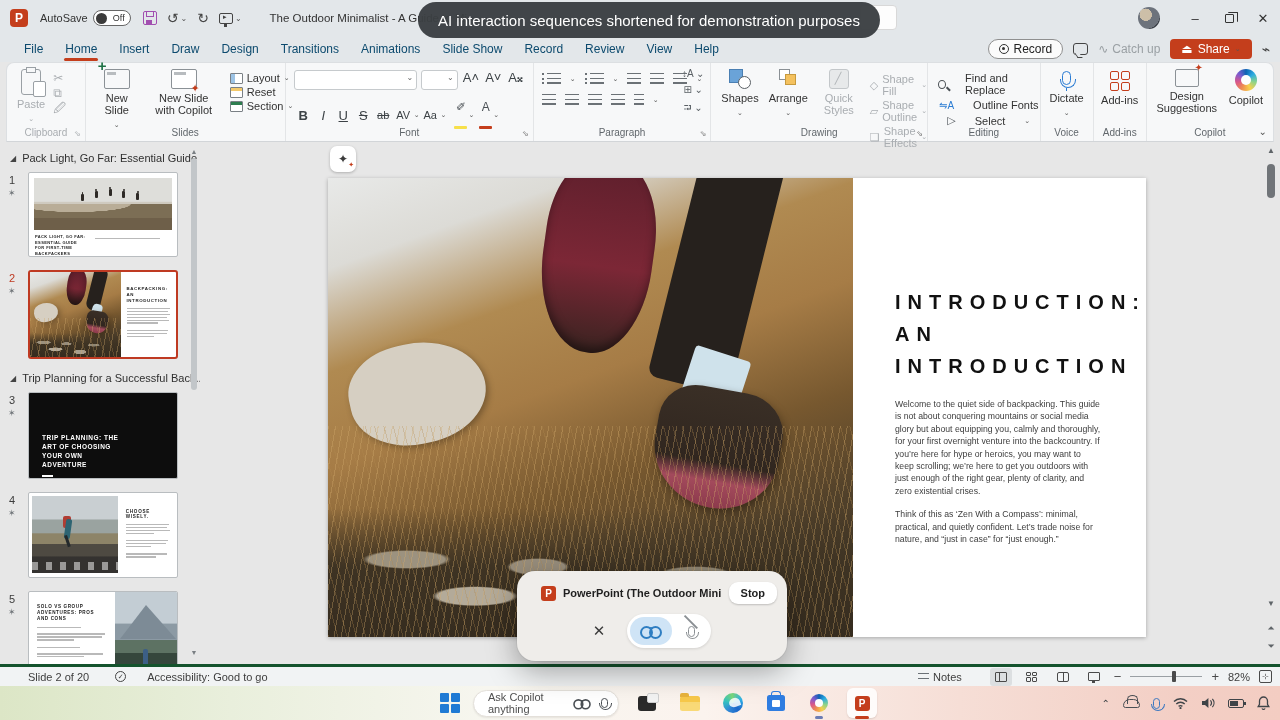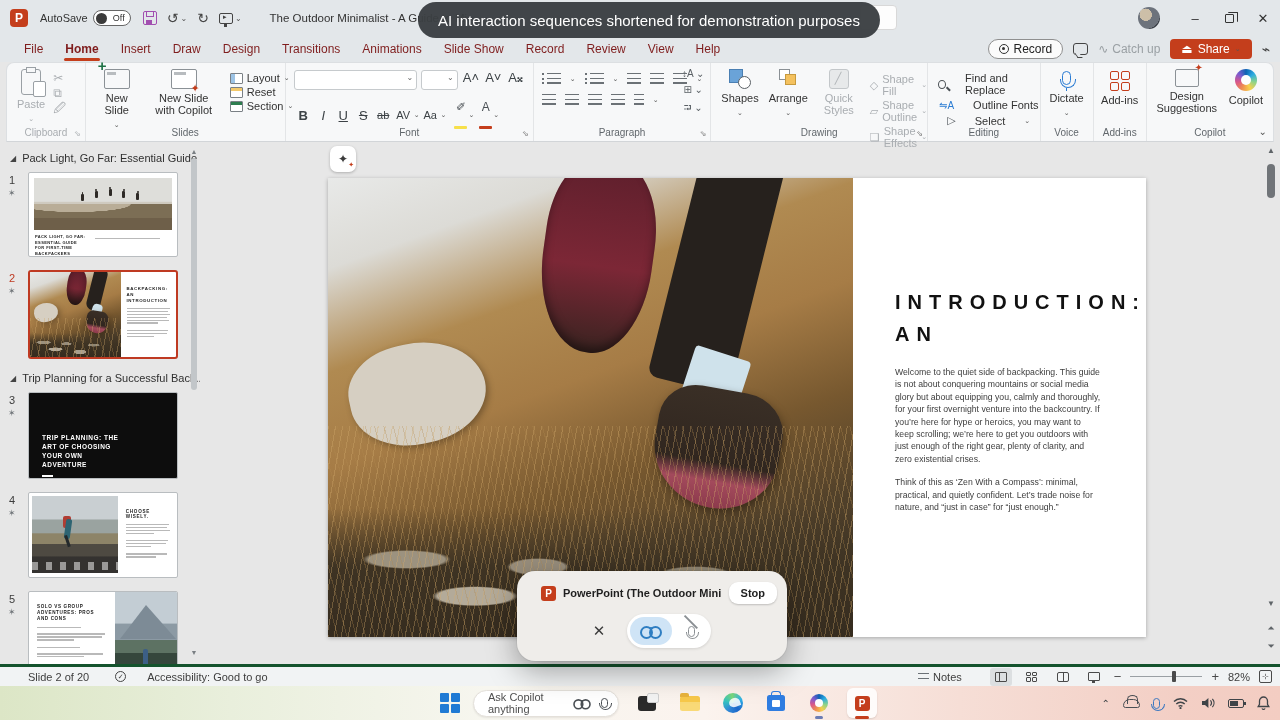--- a/index.html
+++ b/index.html
@@ -27,22 +27,22 @@
   #search-sliver { position:absolute; left:860px; top:5px; width:37px; height:25px; background:#fdfdfd; border:1px solid #d8d8d8; border-radius:4px; }
   #titlebar-right { position:absolute; right:0; top:0; height:36px; display:flex; align-items:center; gap:0; }
   .avatar { width:22px; height:22px; border-radius:50%; background:radial-gradient(circle at 35% 35%, #cdbfa8 0 30%, #6d737c 31% 70%, #3c4148 71%); margin-right:18px; }
   .win-ctl { width:34px; height:36px; display:flex; align-items:center; justify-content:center; color:#333; font-size:13px; }
   .restore-glyph { width:9px; height:9px; border:1.2px solid #333; border-radius:1px; position:relative; }
   .restore-glyph:before { content:""; position:absolute; left:2px; top:-3px; width:9px; height:9px; border:1.2px solid #333; border-left:none; border-bottom:none; border-radius:1px; }
 
   
   #tabrow { position:absolute; left:0; top:36px; width:1280px; height:26px; background:#e3e7ea; display:flex; align-items:center; }
   #ribbon-tabs { display:flex; align-items:center; margin-left:14px; gap:2px; }
-  .tab { font-size:12px; color:#7f1d1d; padding:4px 10px 5px; position:relative; white-space:nowrap; }
-  .tab.active { font-weight:bold; }
+  .tab { font-size:12px; color:#0c4a6e; padding:4px 10px 5px; position:relative; white-space:nowrap; }
+  .tab.active { font-weight:normal; }
   .tab.active:after { content:""; position:absolute; left:9px; right:9px; bottom:0; height:3px; border-radius:2px; background:#c43e1c; }
   #tabrow-right { position:absolute; right:10px; top:0; height:26px; display:flex; align-items:center; gap:10px; }
   .record-pill { display:flex; align-items:center; gap:5px; border:1px solid #8f8f8f; background:#fbfbfb; border-radius:13px; padding:2px 10px; font-size:12px; color:#222; }
   .rec-dot { width:10px; height:10px; border:1.5px solid #333; border-radius:50%; position:relative; }
   .rec-dot:before { content:""; position:absolute; left:2px; top:2px; width:3px; height:3px; border-radius:50%; background:#333; }
   .bubble-ic { width:15px; height:12px; border:1.4px solid #444; border-radius:3px; position:relative; }
   .bubble-ic:before { content:""; position:absolute; left:2px; bottom:-4px; width:4px; height:4px; background:inherit; border-left:1.4px solid #444; border-bottom:1.4px solid #444; transform:skewX(35deg); background:#e3e7ea; }
   .catchup { display:flex; align-items:center; gap:4px; color:#9aa0a4; font-size:12px; }
   .share-btn { display:flex; align-items:center; gap:5px; background:#c43e1c; color:#fff; border-radius:4px; padding:3px 11px; font-size:12px; }
   .present-ic { font-size:14px; color:#444; }
@@ -661,20 +661,21 @@
       <span class="shoe-up"></span>
       <span class="sock"></span>
       <span class="shoe-dn"></span>
       <span class="gravel"></span>
       <span class="straw"></span>
   </div>
   <div id="slide-text">
     <div id="slide-title">
       <div>INTRODUCTION:</div>
       <div>AN</div>
+      <div>INTRODUCTION</div>
     </div>
     <div class="slide-para">Welcome to the quiet side of backpacking. This guide is not about conquering mountains or social media glory but about equipping you, calmly and thoroughly, for your first overnight venture into the backcountry. If you’re here for hype or heroics, you may want to keep scrolling; we’re here to get you outdoors with just enough of the right gear, plenty of clarity, and zero existential crises.</div>
     <div class="slide-para">Think of this as ‘Zen With a Compass’: minimal, practical, and quietly confident. Let’s trade noise for nature, and “just in case” for “just enough.”</div>
   </div>
 </div>
 
 <div id="vscroll">
   <span class="vs-glyph" style="top:4px;">▲</span>
   <div class="vthumb"></div>
   <span class="vs-glyph" style="bottom:56px;">▼</span>

